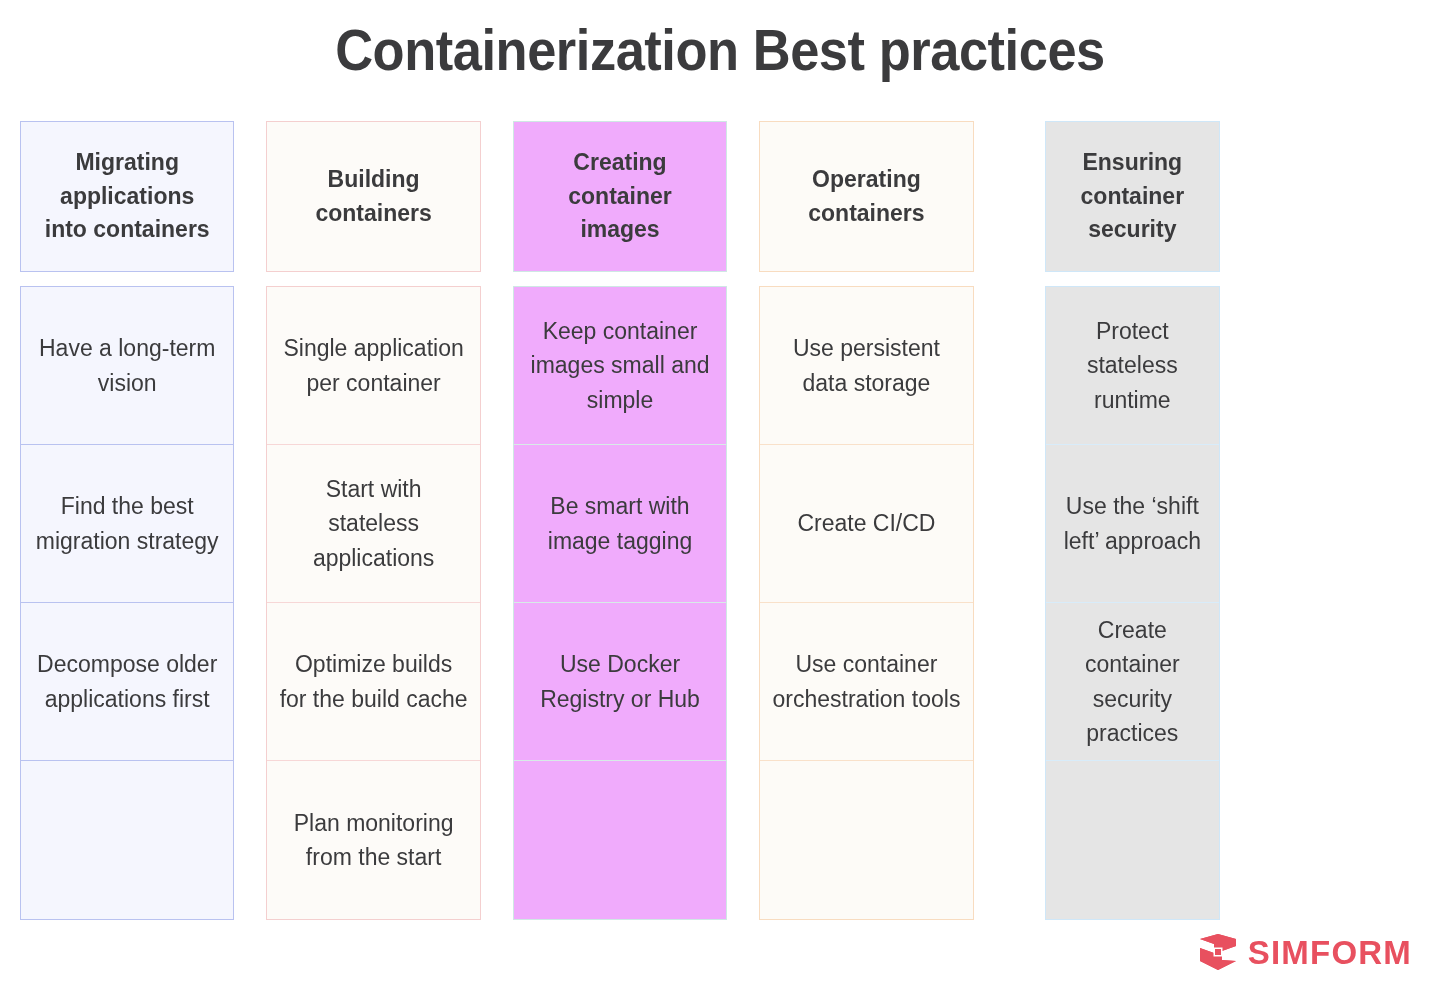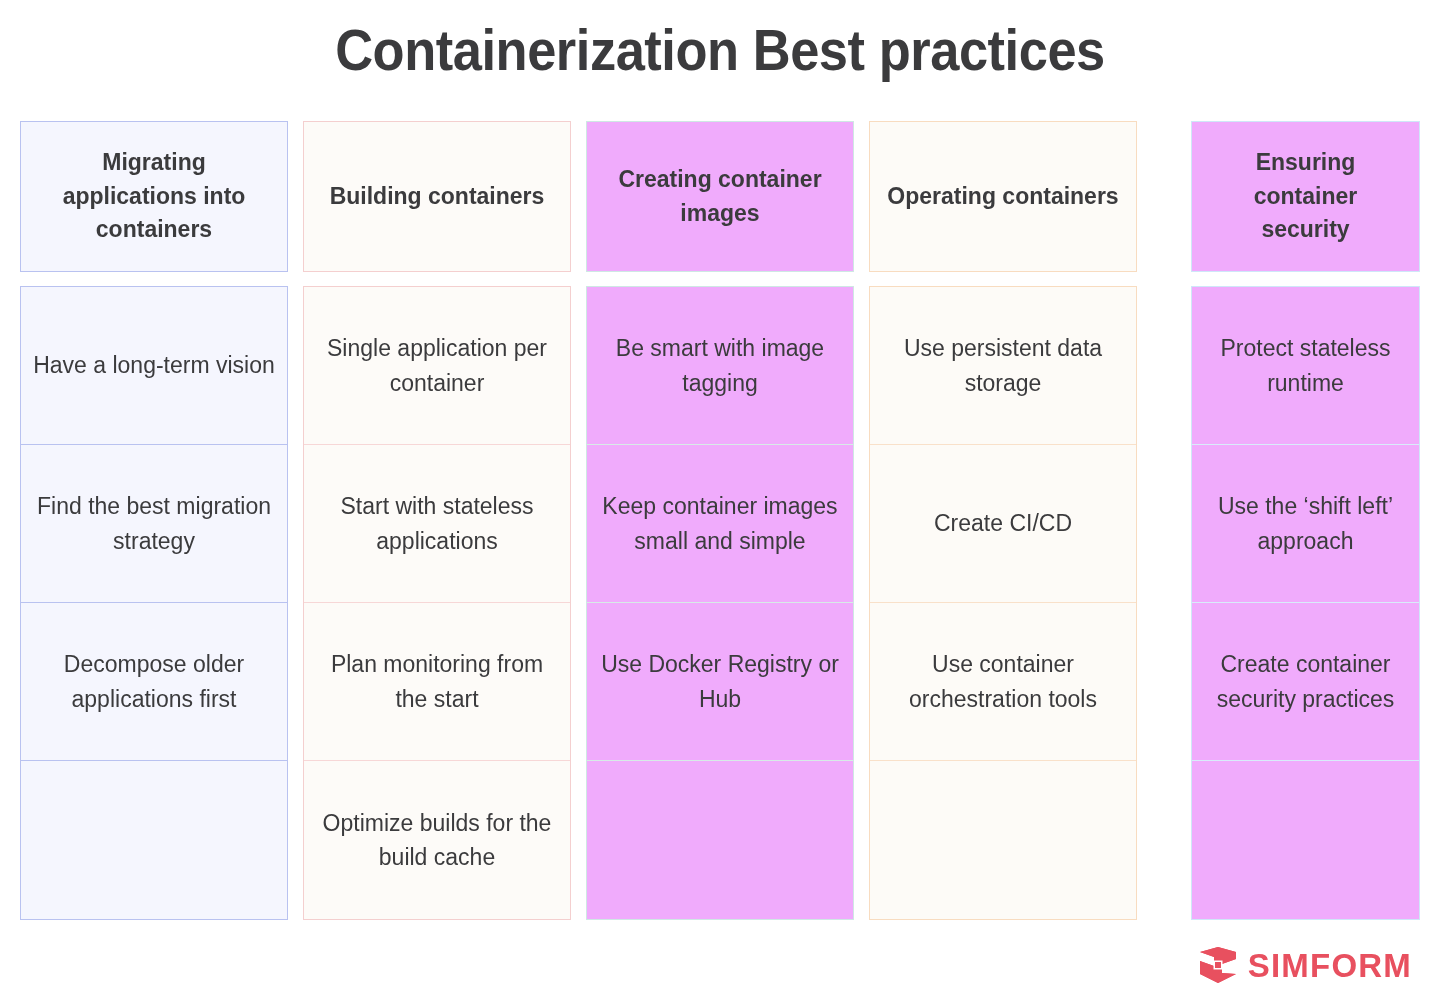--- a/index.html
+++ b/index.html
@@ -29,23 +29,23 @@
     line-height: 1.15;
     white-space: nowrap;
     transform: scaleX(0.92);
     transform-origin: center top;
   }
 
   .grid {
     position: absolute;
     top: 121px;
     left: 20px;
-    width: 1400px;
-    display: flex;
-    gap: 15px;
+    width: 1200px;
+    display: flex;
+    gap: 32px;
   }
 
   .column {
     width: 269px;
     display: flex;
     flex-direction: column;
   }
 
   .col-header {
     height: 151px;
@@ -95,28 +95,28 @@
 
   .col-2 .col-header, .col-2 .col-body { border-color: #f4cfcf; background: #fdfbf8; }
   .col-2 .cell { border-bottom-color: #f7d7d7; }
 
   .col-3 .col-header, .col-3 .col-body { border-color: #cfe8e4; background: #f0abfc; }
   .col-3 .cell { border-bottom-color: #d7ebe7; }
 
   .col-4 .col-header, .col-4 .col-body { border-color: #f8dcc0; background: #fdfbf7; }
   .col-4 .cell { border-bottom-color: #f9e1ca; text-align: center; }
 
-  .col-5 .col-header, .col-5 .col-body { border-color: #cfe7f8; background: #f0abfc; margin-left: 39px; }
+  .col-5 .col-header, .col-5 .col-body { border-color: #cfe7f8; background: #e5e5e5; margin-left: 39px; }
   .col-5 .cell { border-bottom-color: #d8ecfa; }
 
   
   .logo {
     position: absolute;
     right: 28px;
-    bottom: 12px;
+    bottom: 25px;
     display: flex;
     align-items: center;
     gap: 10px;
   }
   .logo-mark {
     width: 40px;
     height: 38px;
     display: block;
   }
   .logo-text {
@@ -142,30 +142,30 @@
       <div class="cell">Decompose older applications first</div>
       <div class="cell"></div>
     </div>
   </div>
 
   <div class="column col-2">
     <div class="col-header">Building containers</div>
     <div class="col-body">
       <div class="cell">Single application per container</div>
       <div class="cell">Start with stateless applications</div>
+      <div class="cell">Optimize builds for the build cache</div>
       <div class="cell">Plan monitoring from the start</div>
-      <div class="cell">Optimize builds for the build cache</div>
     </div>
   </div>
 
   <div class="column col-3">
     <div class="col-header">Creating container images</div>
     <div class="col-body">
+      <div class="cell">Keep container images small and simple</div>
       <div class="cell">Be smart with image tagging</div>
-      <div class="cell">Keep container images small and simple</div>
       <div class="cell">Use Docker Registry or Hub</div>
       <div class="cell"></div>
     </div>
   </div>
 
   <div class="column col-4">
     <div class="col-header">Operating containers</div>
     <div class="col-body">
       <div class="cell">Use persistent data storage</div>
       <div class="cell">Create CI/CD</div>

